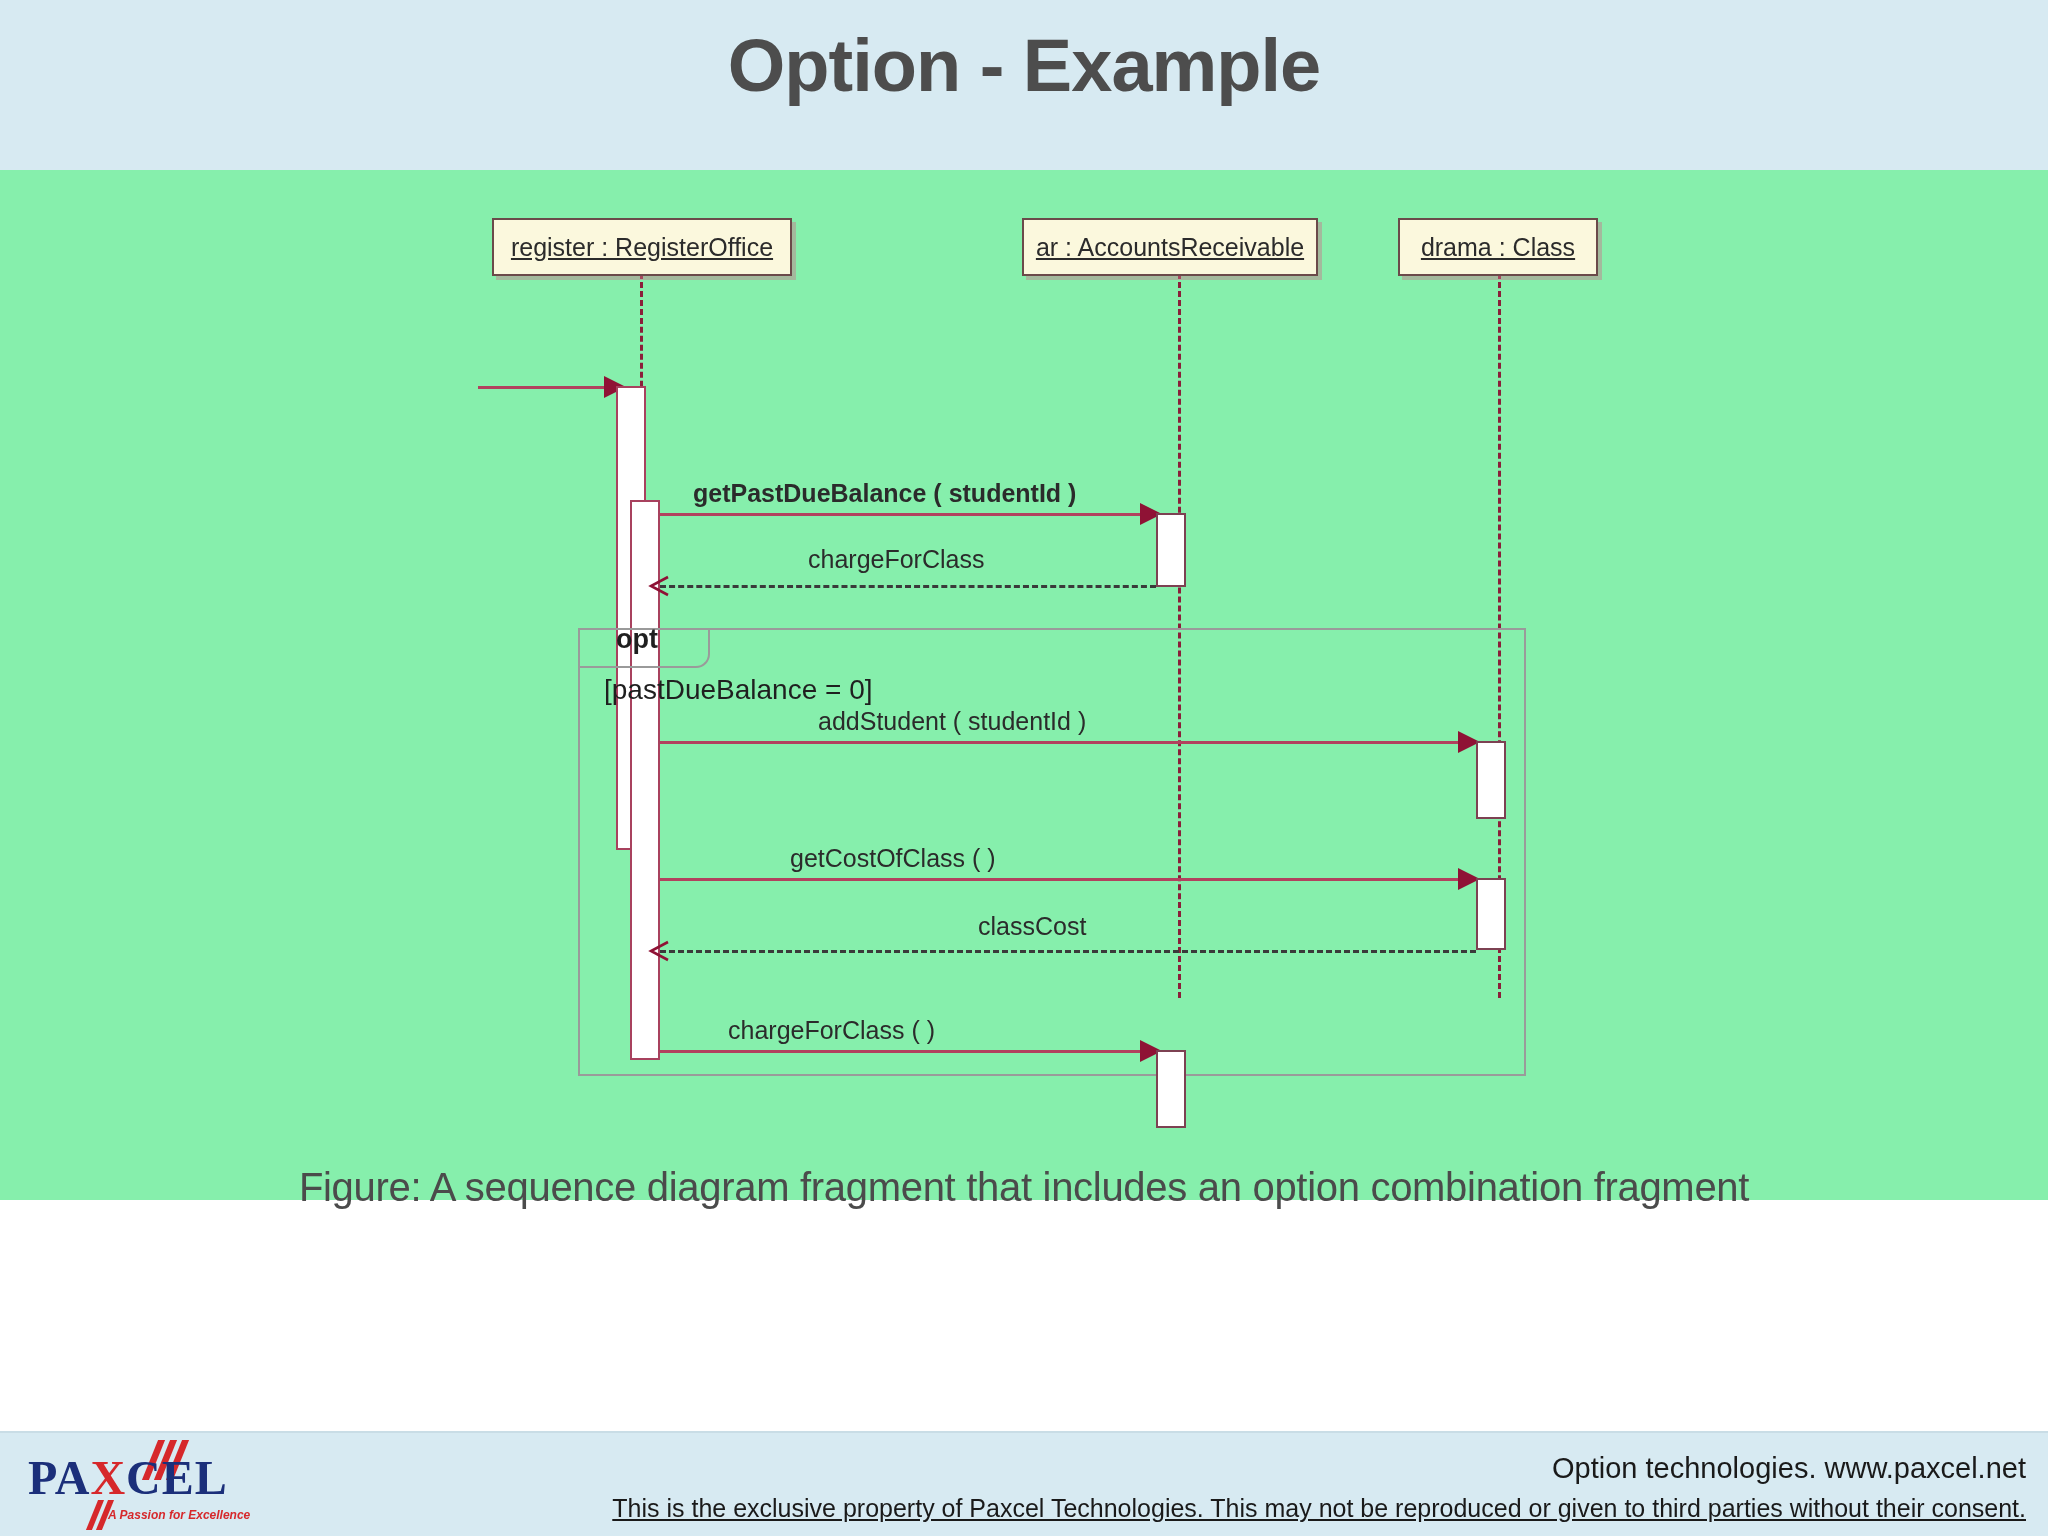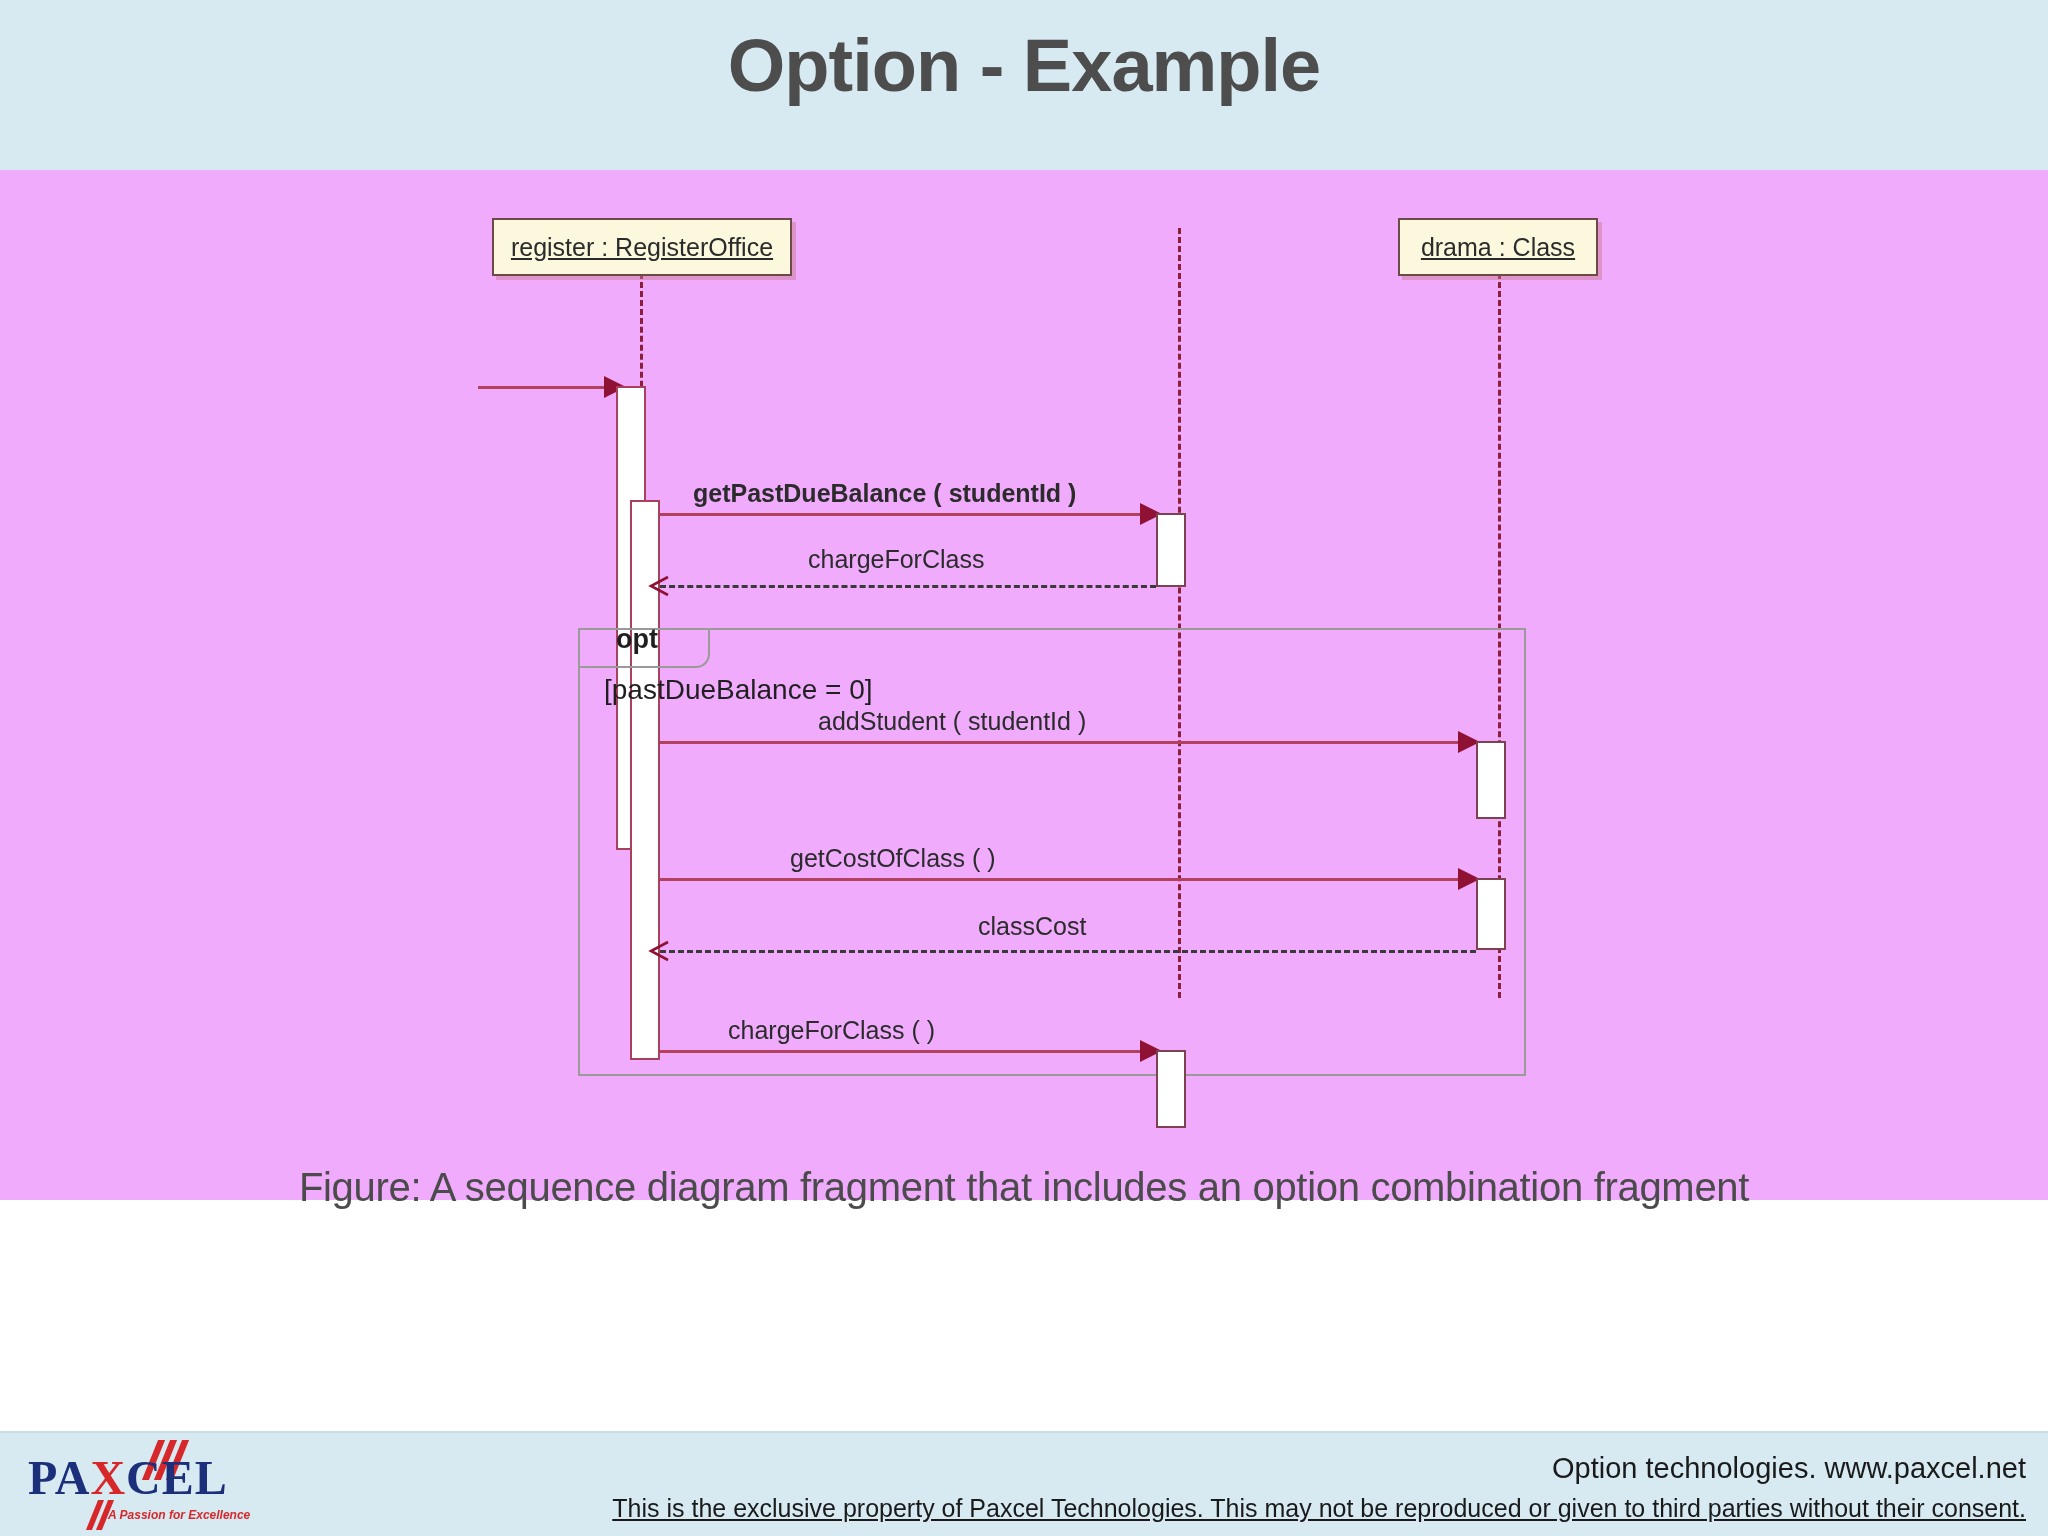--- a/index.html
+++ b/index.html
@@ -34,21 +34,21 @@
     letter-spacing: -1px;
     line-height: 96px;
   }
 
   
   .diagram {
     position: absolute;
     left: 0; top: 170px;
     width: 2048px;
     height: 1030px;
-    background: #f0abfc;
+    background: #86efac;
   }
 
   
   .ll-box {
     position: absolute;
     background: #fbf8dd;
     border: 2px solid #6b4a4a;
     box-shadow: 4px 4px 0 0 rgba(201,120,140,0.45);
     box-sizing: border-box;
     display: flex;
@@ -220,20 +220,23 @@
 <div class="slide-title">Option - Example</div>
 
 <div class="diagram">
 
   <div class="lifeline" style="left:640px; top:58px; height:770px;"></div>
   <div class="lifeline" style="left:1178px; top:58px; height:770px;"></div>
   <div class="lifeline" style="left:1498px; top:58px; height:770px;"></div>
 
   <div class="ll-box" style="left:492px; top:48px; width:300px;">
     <span>register : RegisterOffice</span>
+  </div>
+  <div class="ll-box" style="left:1022px; top:48px; width:296px;">
+    <span>ar : AccountsReceivable</span>
   </div>
   <div class="ll-box" style="left:1398px; top:48px; width:200px;">
     <span>drama : Class</span>
   </div>
 
   <div class="msg-line" style="left:478px; top:216px; width:150px;"></div>
   <div class="arrow-head" style="left:604px; top:206px;"></div>
 
   <div class="activation" style="left:616px; top:216px; width:30px; height:464px;"></div>
 

